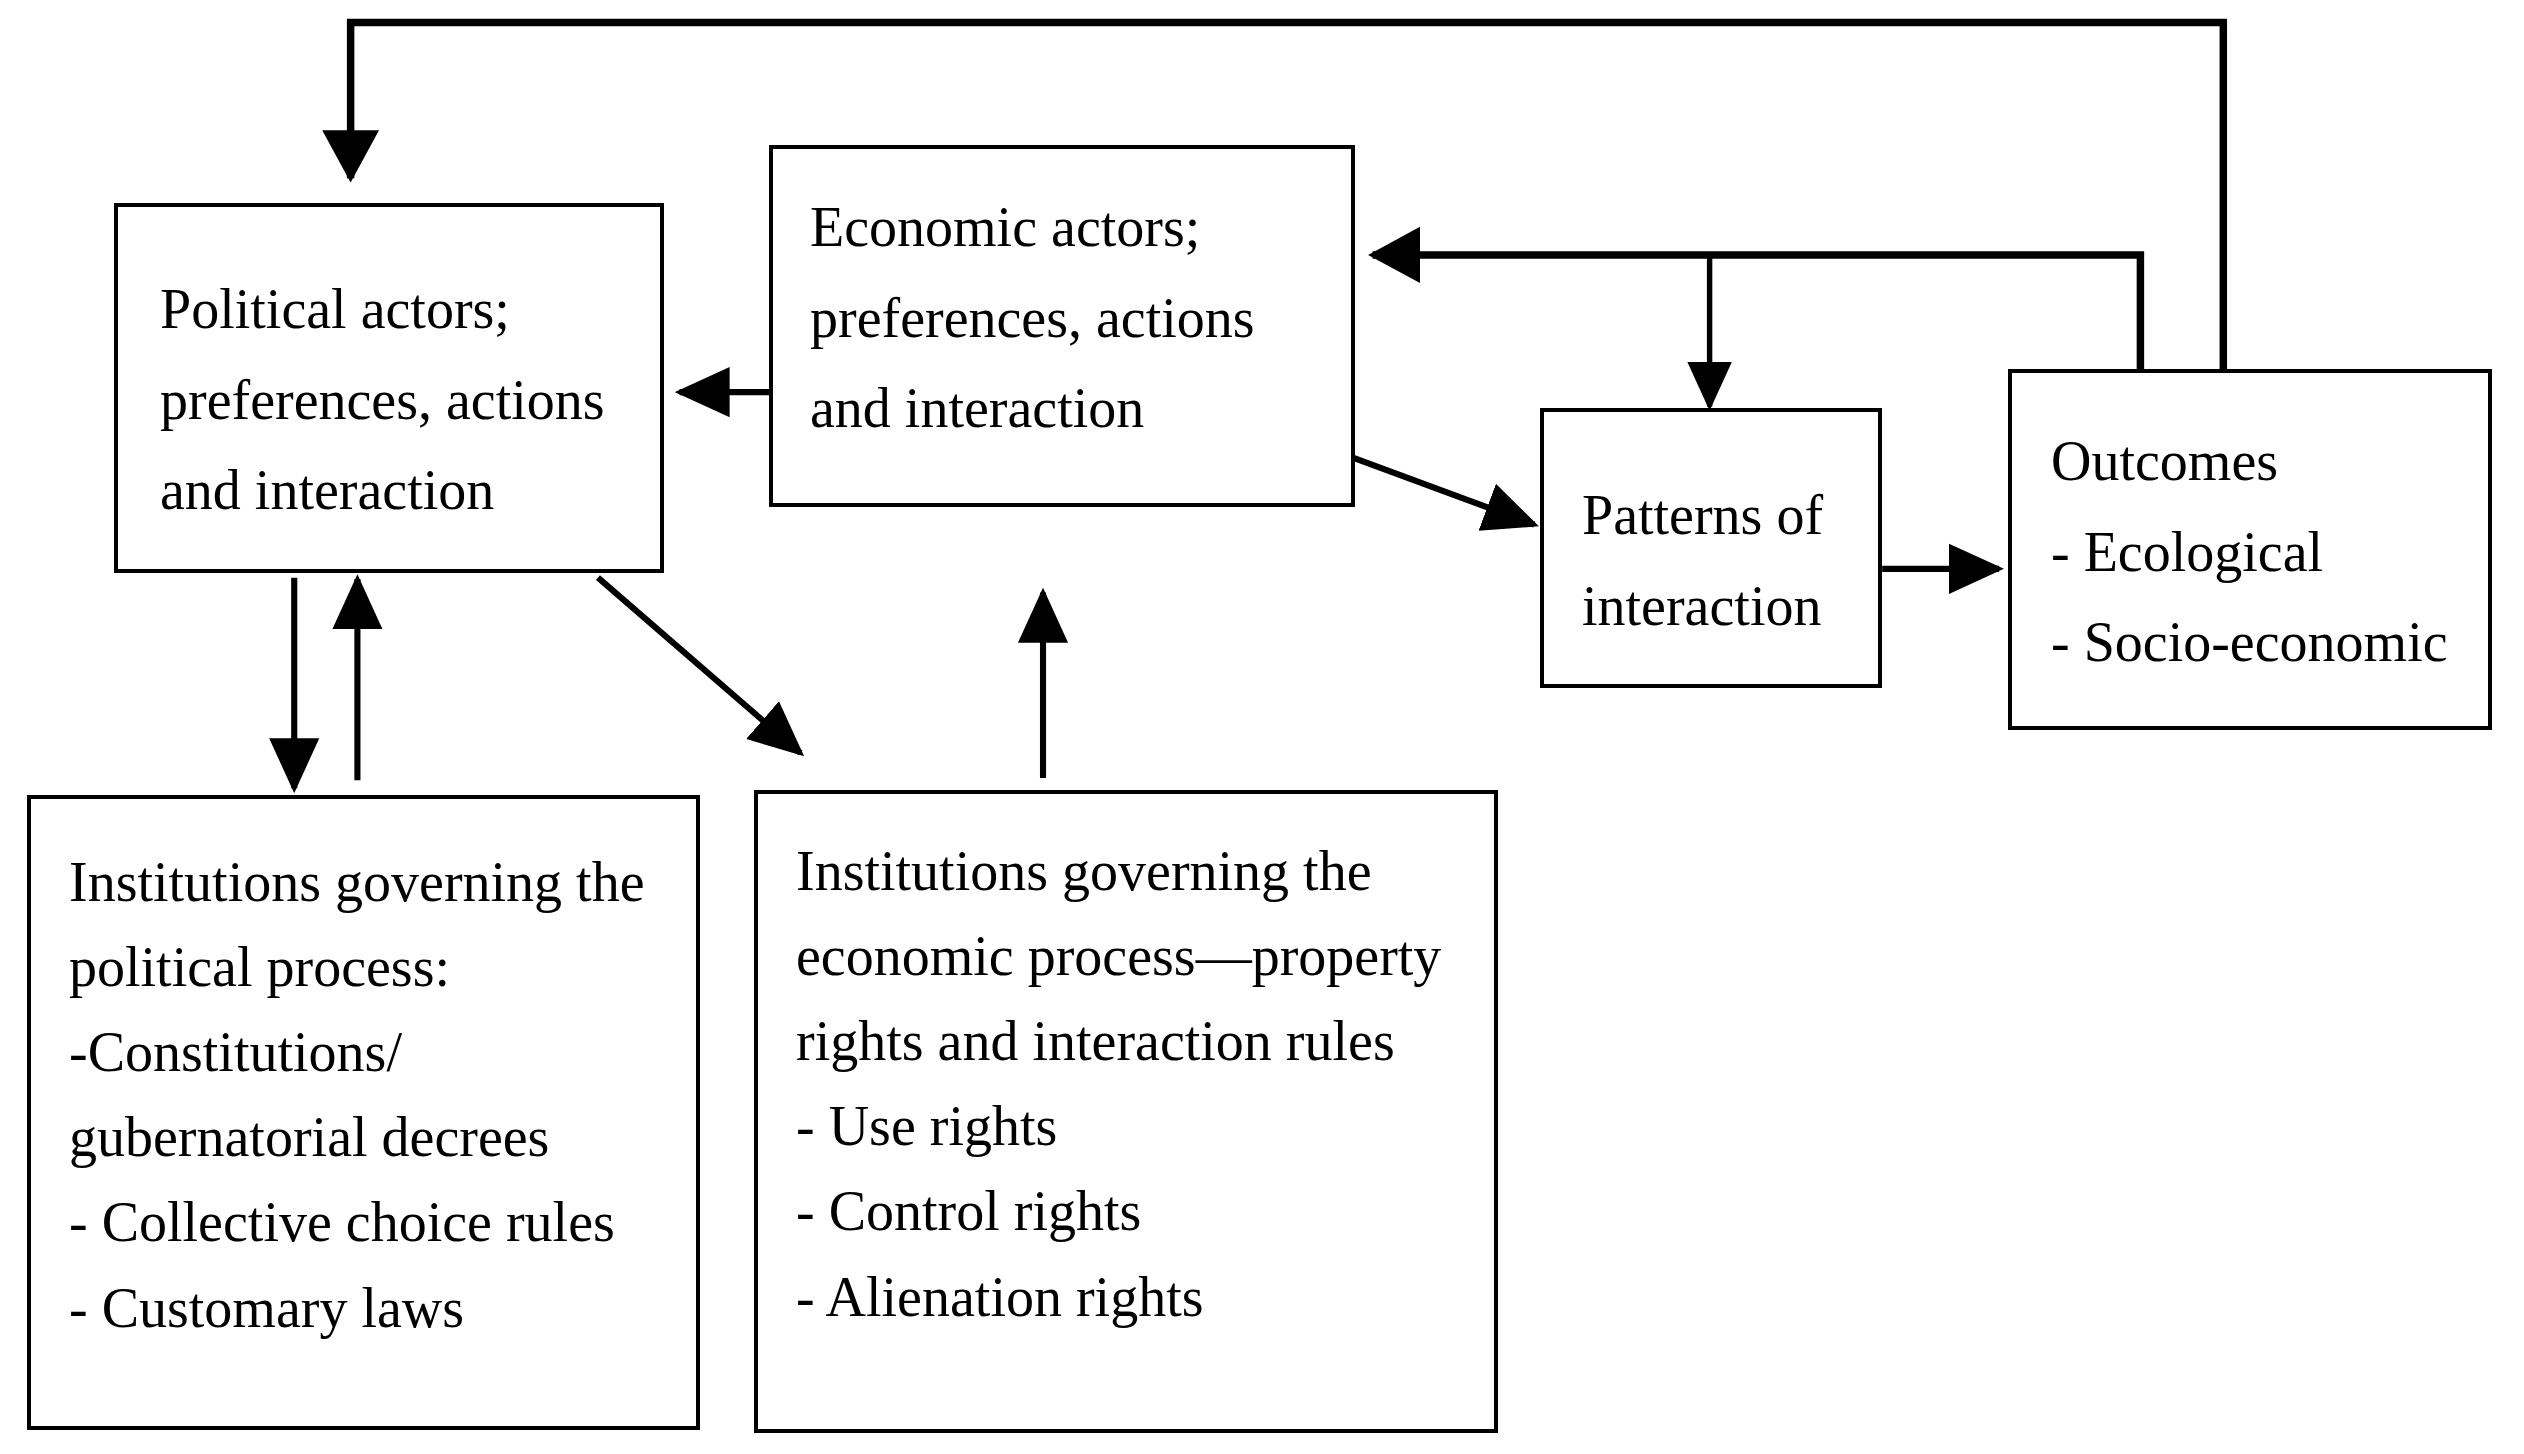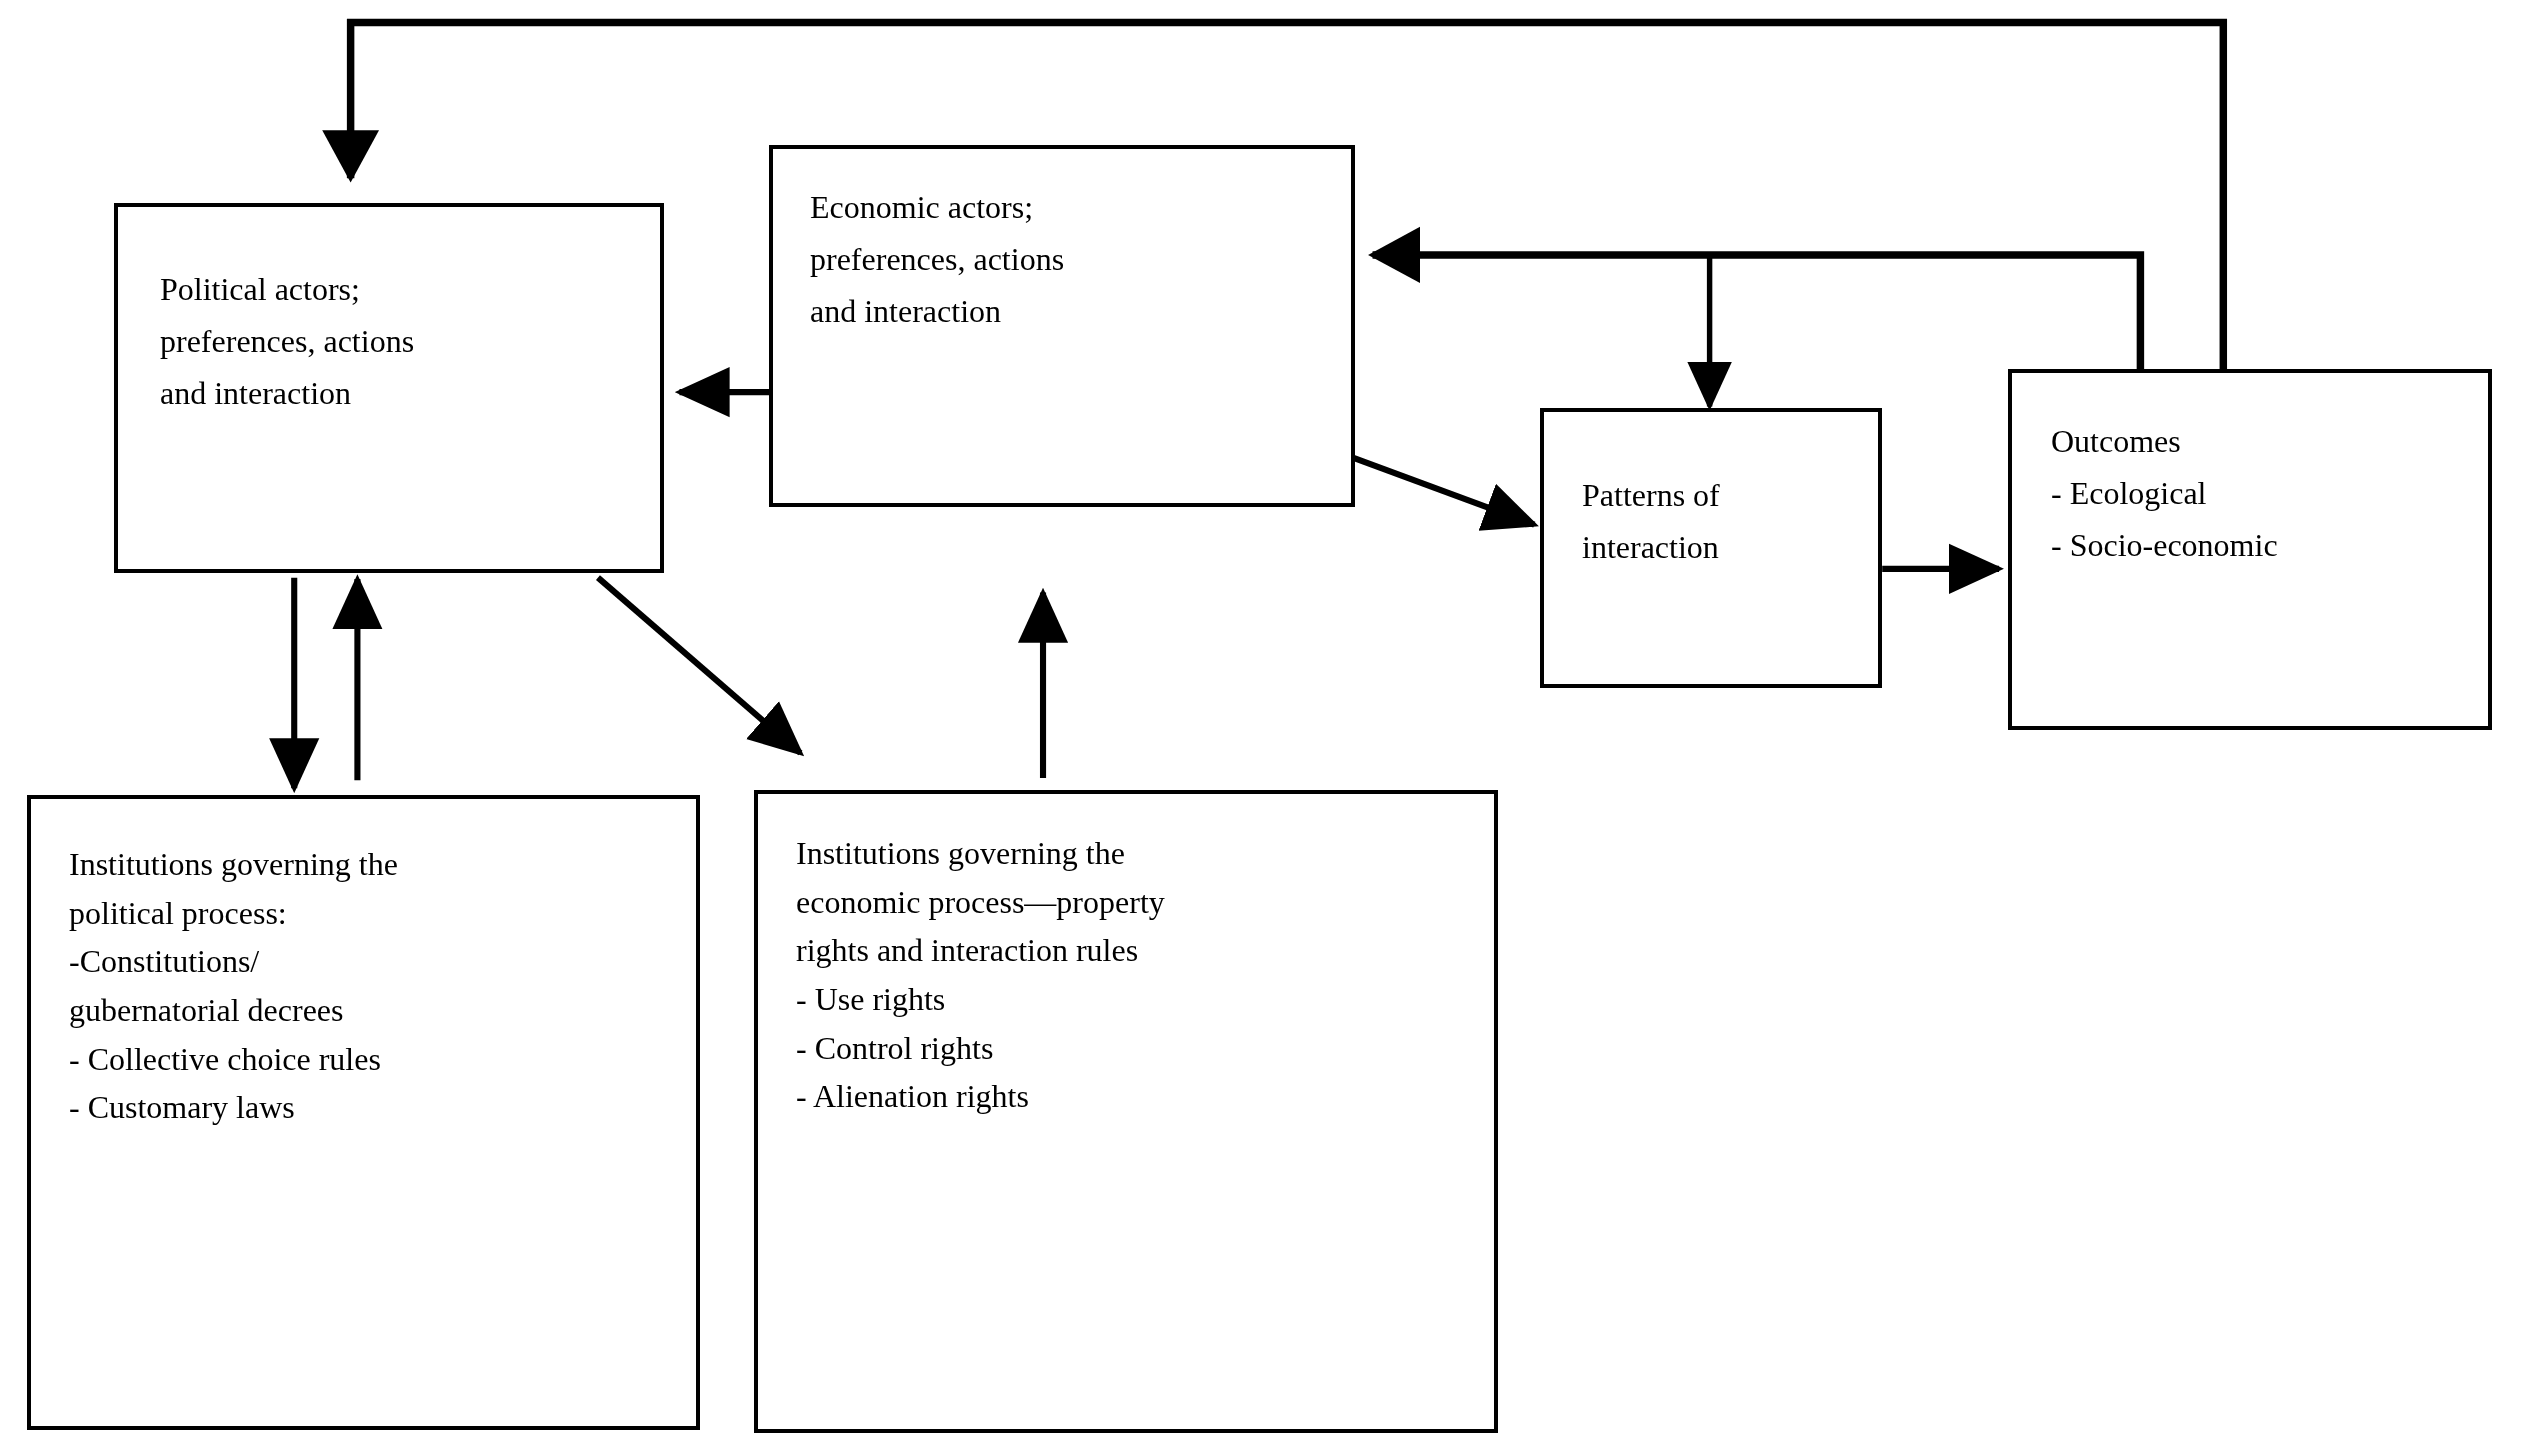--- a/index.html
+++ b/index.html
@@ -33,21 +33,21 @@
     background: #ffffff;
     border: 4.8px solid #000000;
     z-index: 2;
   }
   .node-text {
     position: absolute;
     left: 0;
     top: 0;
     width: 100%;
     box-sizing: border-box;
-    font-size: 32px;
+    font-size: 56px;
     line-height: 1.62;
     color: #000000;
     white-space: pre-line;
   }
   
   #node-political .node-text      { padding: 57px 0 0 42px; }
   #node-economic .node-text       { padding: 33px 0 0 37px; }
   #node-patterns .node-text       { padding: 58px 0 0 38px; }
   #node-outcomes .node-text       { padding: 43px 0 0 39px; }
   #node-political-inst .node-text { padding: 41px 0 0 38px; line-height: 1.52; }

